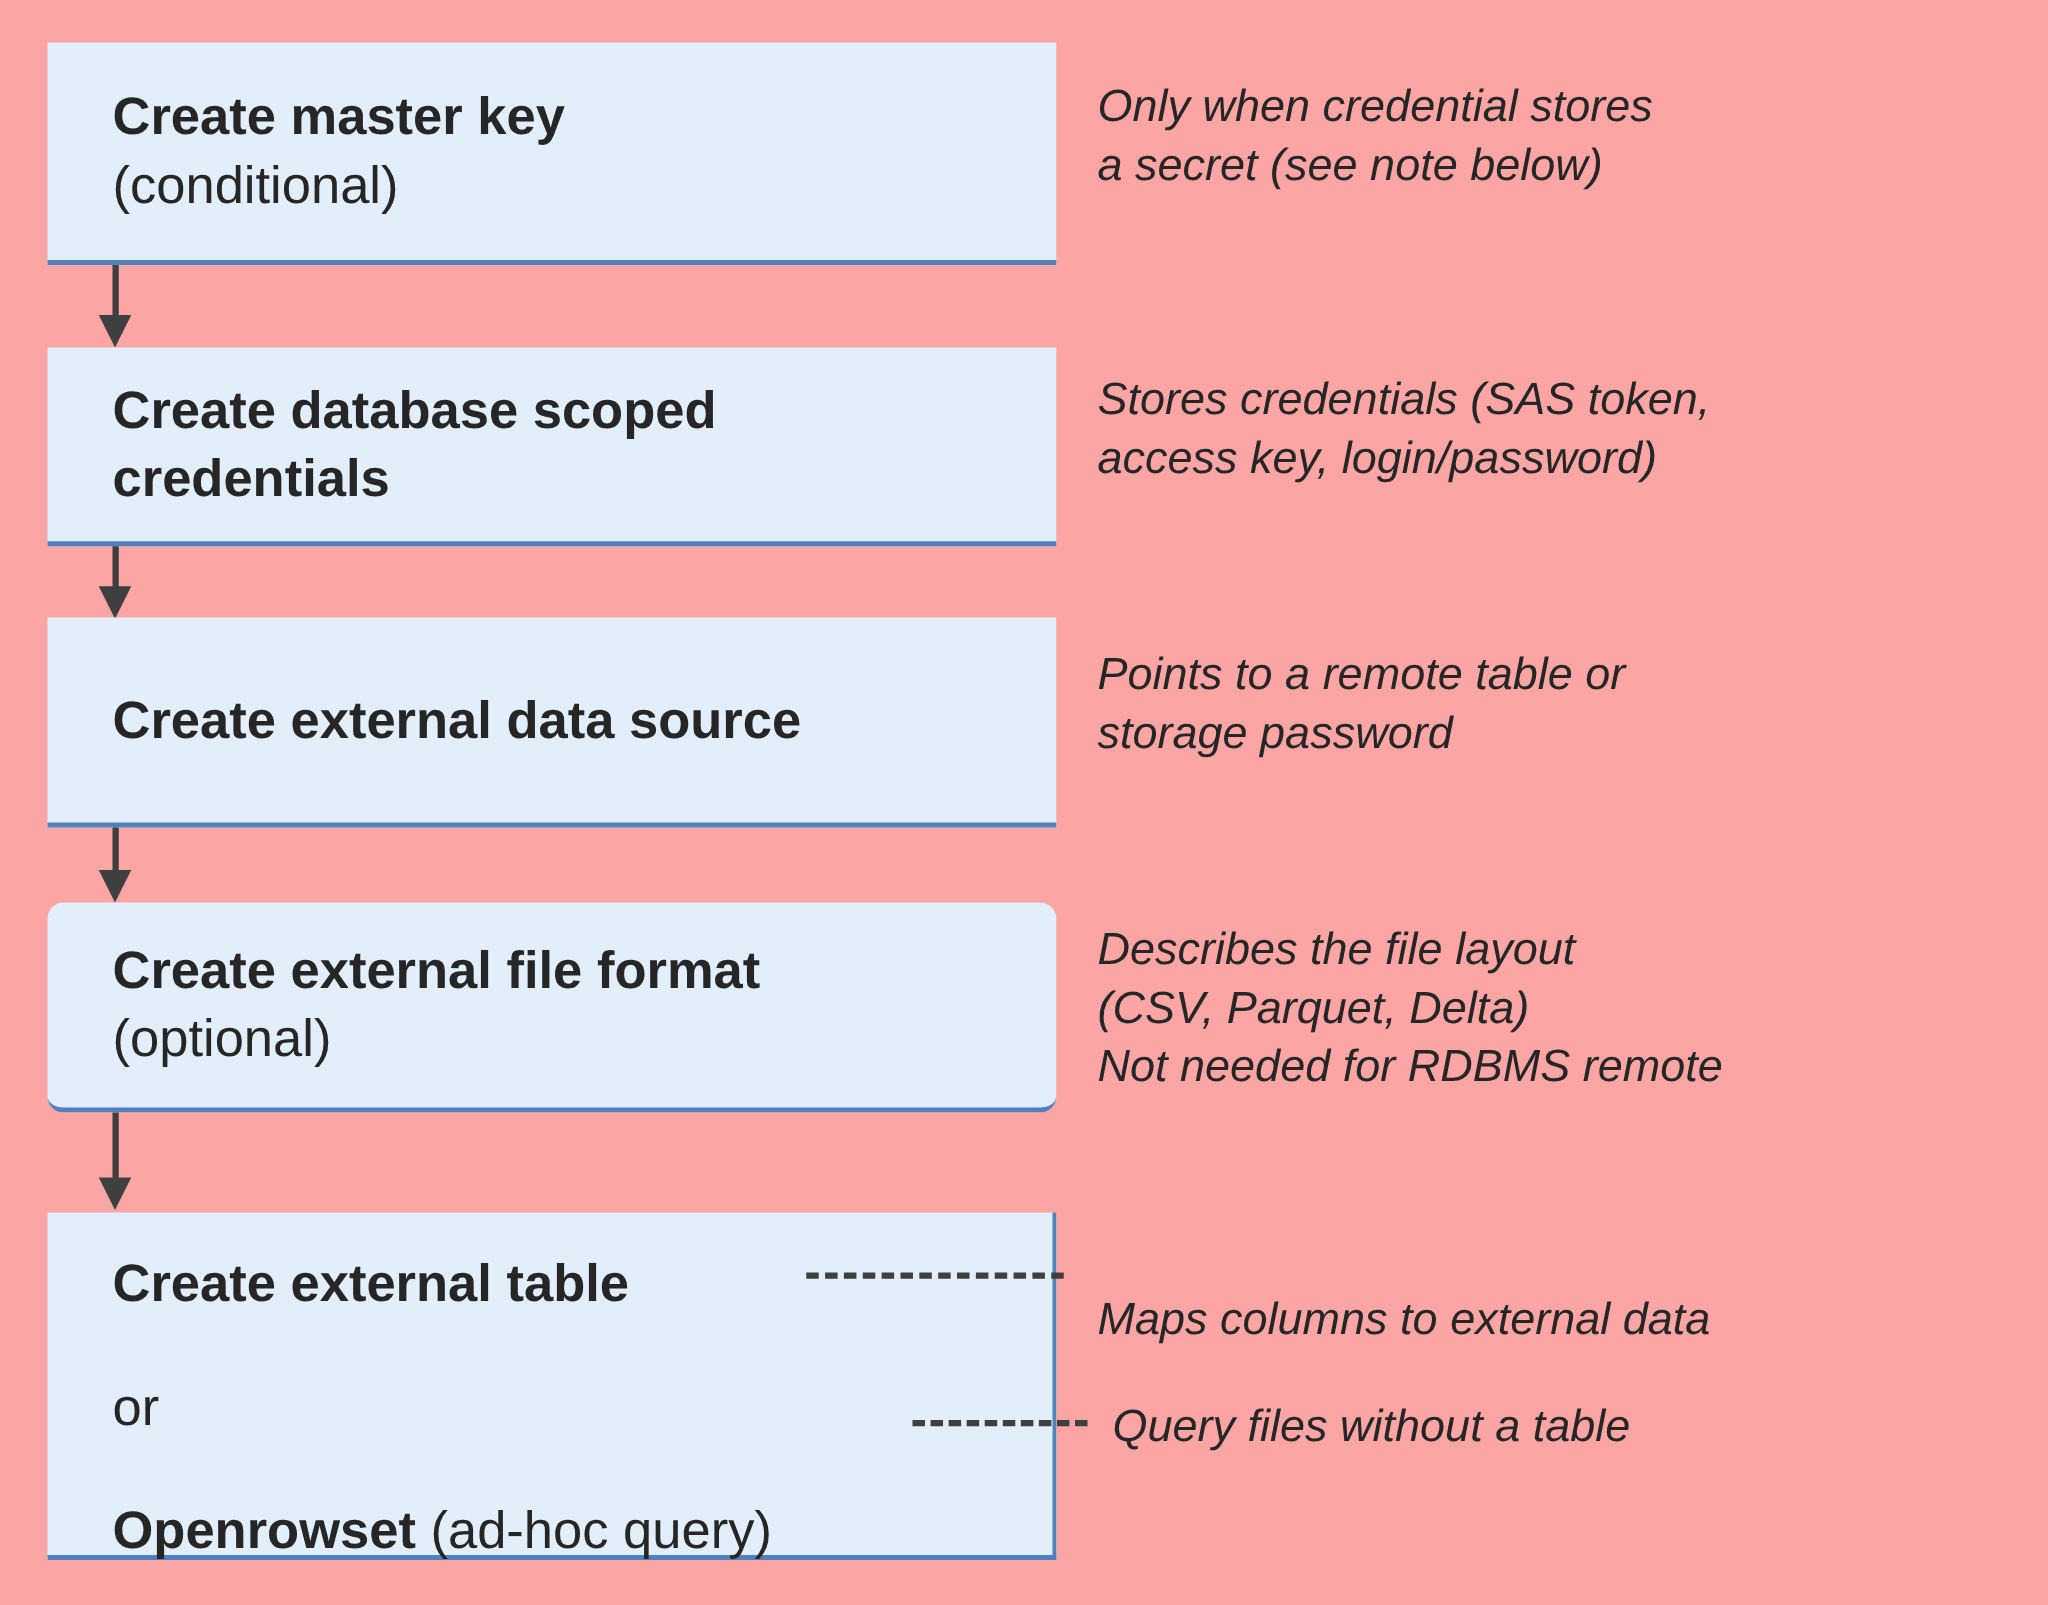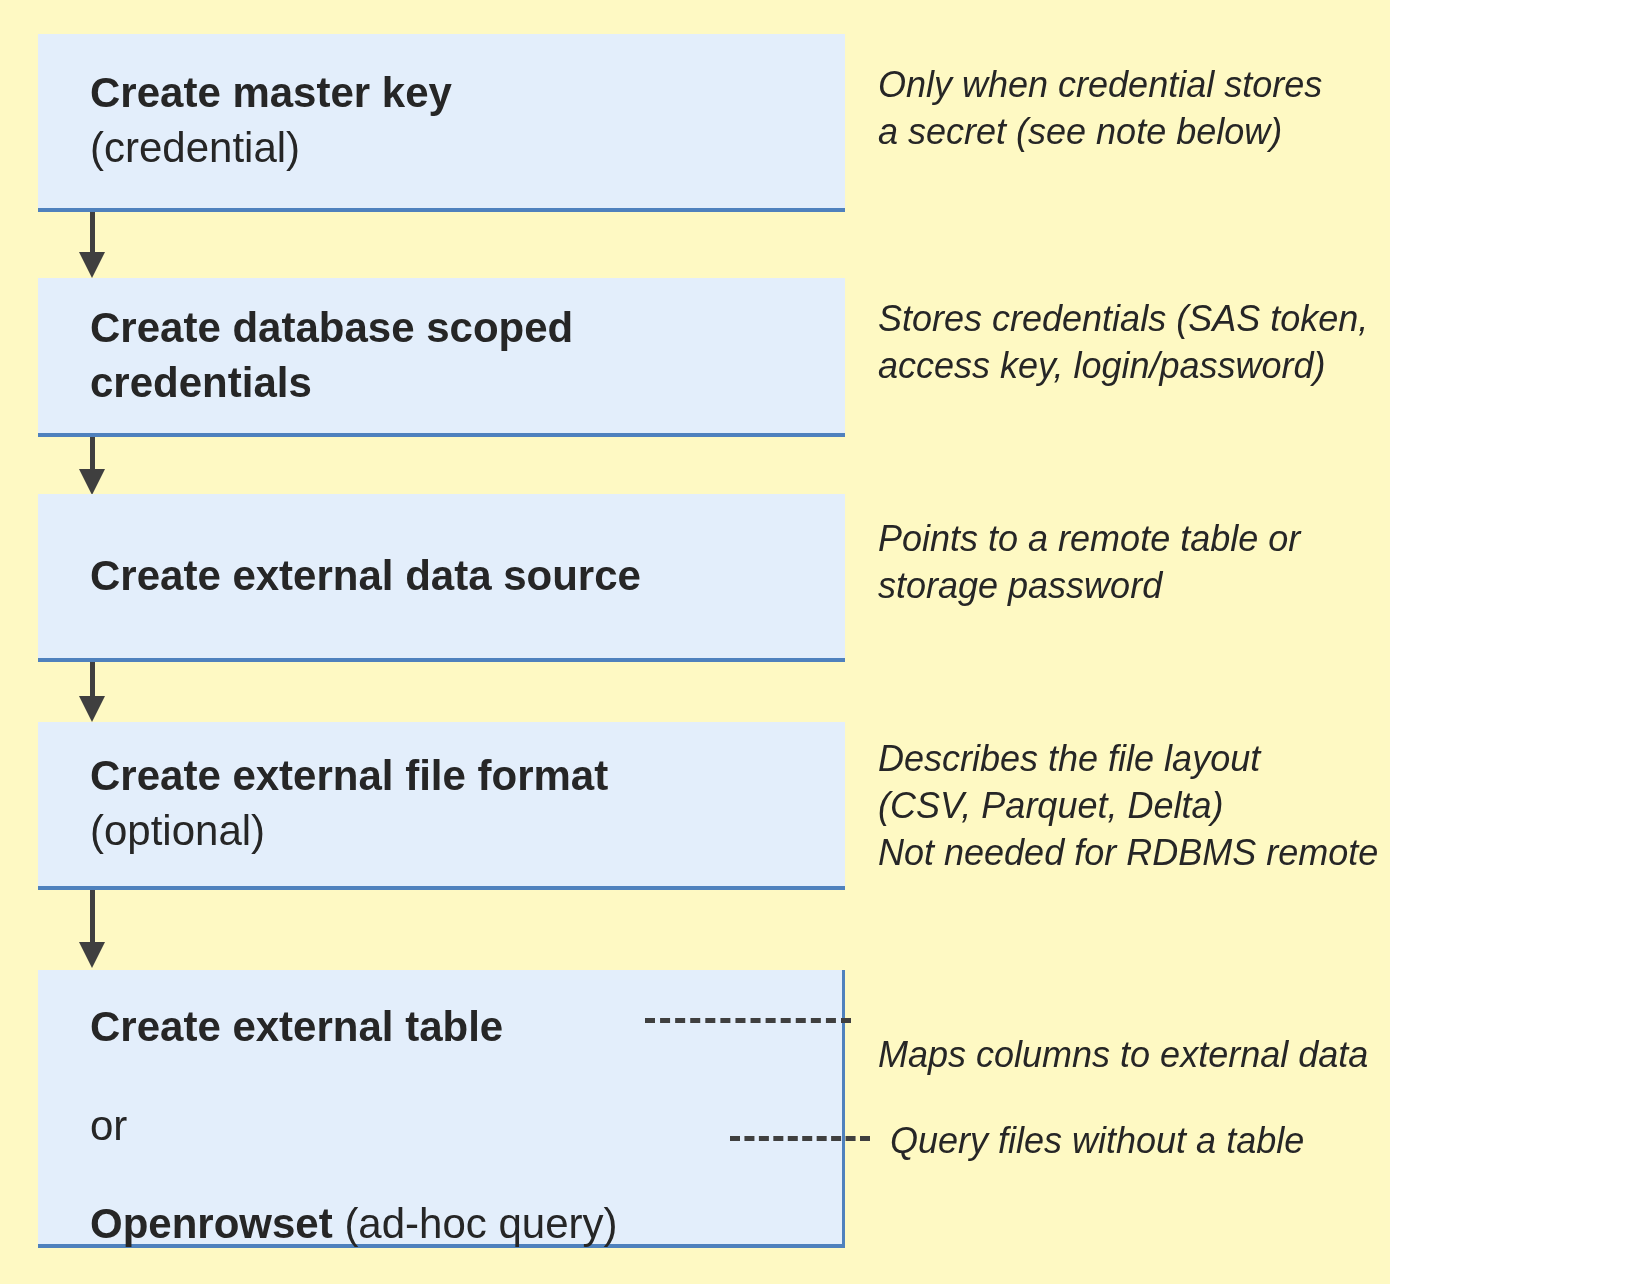--- a/index.html
+++ b/index.html
@@ -9,23 +9,23 @@
   }
   body {
     width: 1638px;
     height: 1284px;
     font-family: "Liberation Sans", sans-serif;
     color: #262626;
     overflow: hidden;
   }
   #canvas {
     position: relative;
-    width: 1390px;
+    width: 1638px;
     height: 1284px;
-    background: #fef9c3;
+    background: #fca5a5;
   }
 
   
   .flow-box {
     position: absolute;
     left: 38px;
     width: 807px;
     background: #e3eefb;
     border-bottom: 4px solid #4f81bd;
     box-sizing: border-box;
@@ -47,21 +47,21 @@
   .box-line.bold { font-weight: bold; }
   .box-line.normal { font-weight: normal; }
 
   
   #box-1 { top: 34px;  height: 178px; }
   
   #box-2 { top: 278px; height: 159px; }
   
   #box-3 { top: 494px; height: 168px; }
   
-  #box-4 { top: 722px; height: 168px; }
+  #box-4 { top: 722px; height: 168px; border-radius: 13px; }
   
   #box-5 { top: 970px; height: 278px; padding-left: 52px; justify-content: flex-start; padding-top: 30px; gap: 44px; }
 
   
   .arrow {
     position: absolute;
     left: 86px;
     width: 13px;
   }
   .arrow .shaft {
@@ -123,21 +123,21 @@
   #note-5a { top: 1000px; margin-top: 32px; }
   #note-5b { top: 1118px; margin-left: 12px; }
 </style>
 </head>
 <body>
 
 <div id="canvas">
 
   <div class="flow-box" id="box-1">
     <div class="box-line bold">Create master key</div>
-    <div class="box-line normal">(credential)</div>
+    <div class="box-line normal">(conditional)</div>
   </div>
   <div class="note" id="note-1">
     <div>Only when credential stores</div>
     <div>a secret (see note below)</div>
   </div>
 
   <div class="arrow" id="arrow-1">
     <div class="shaft"></div>
     <div class="head"></div>
   </div>

